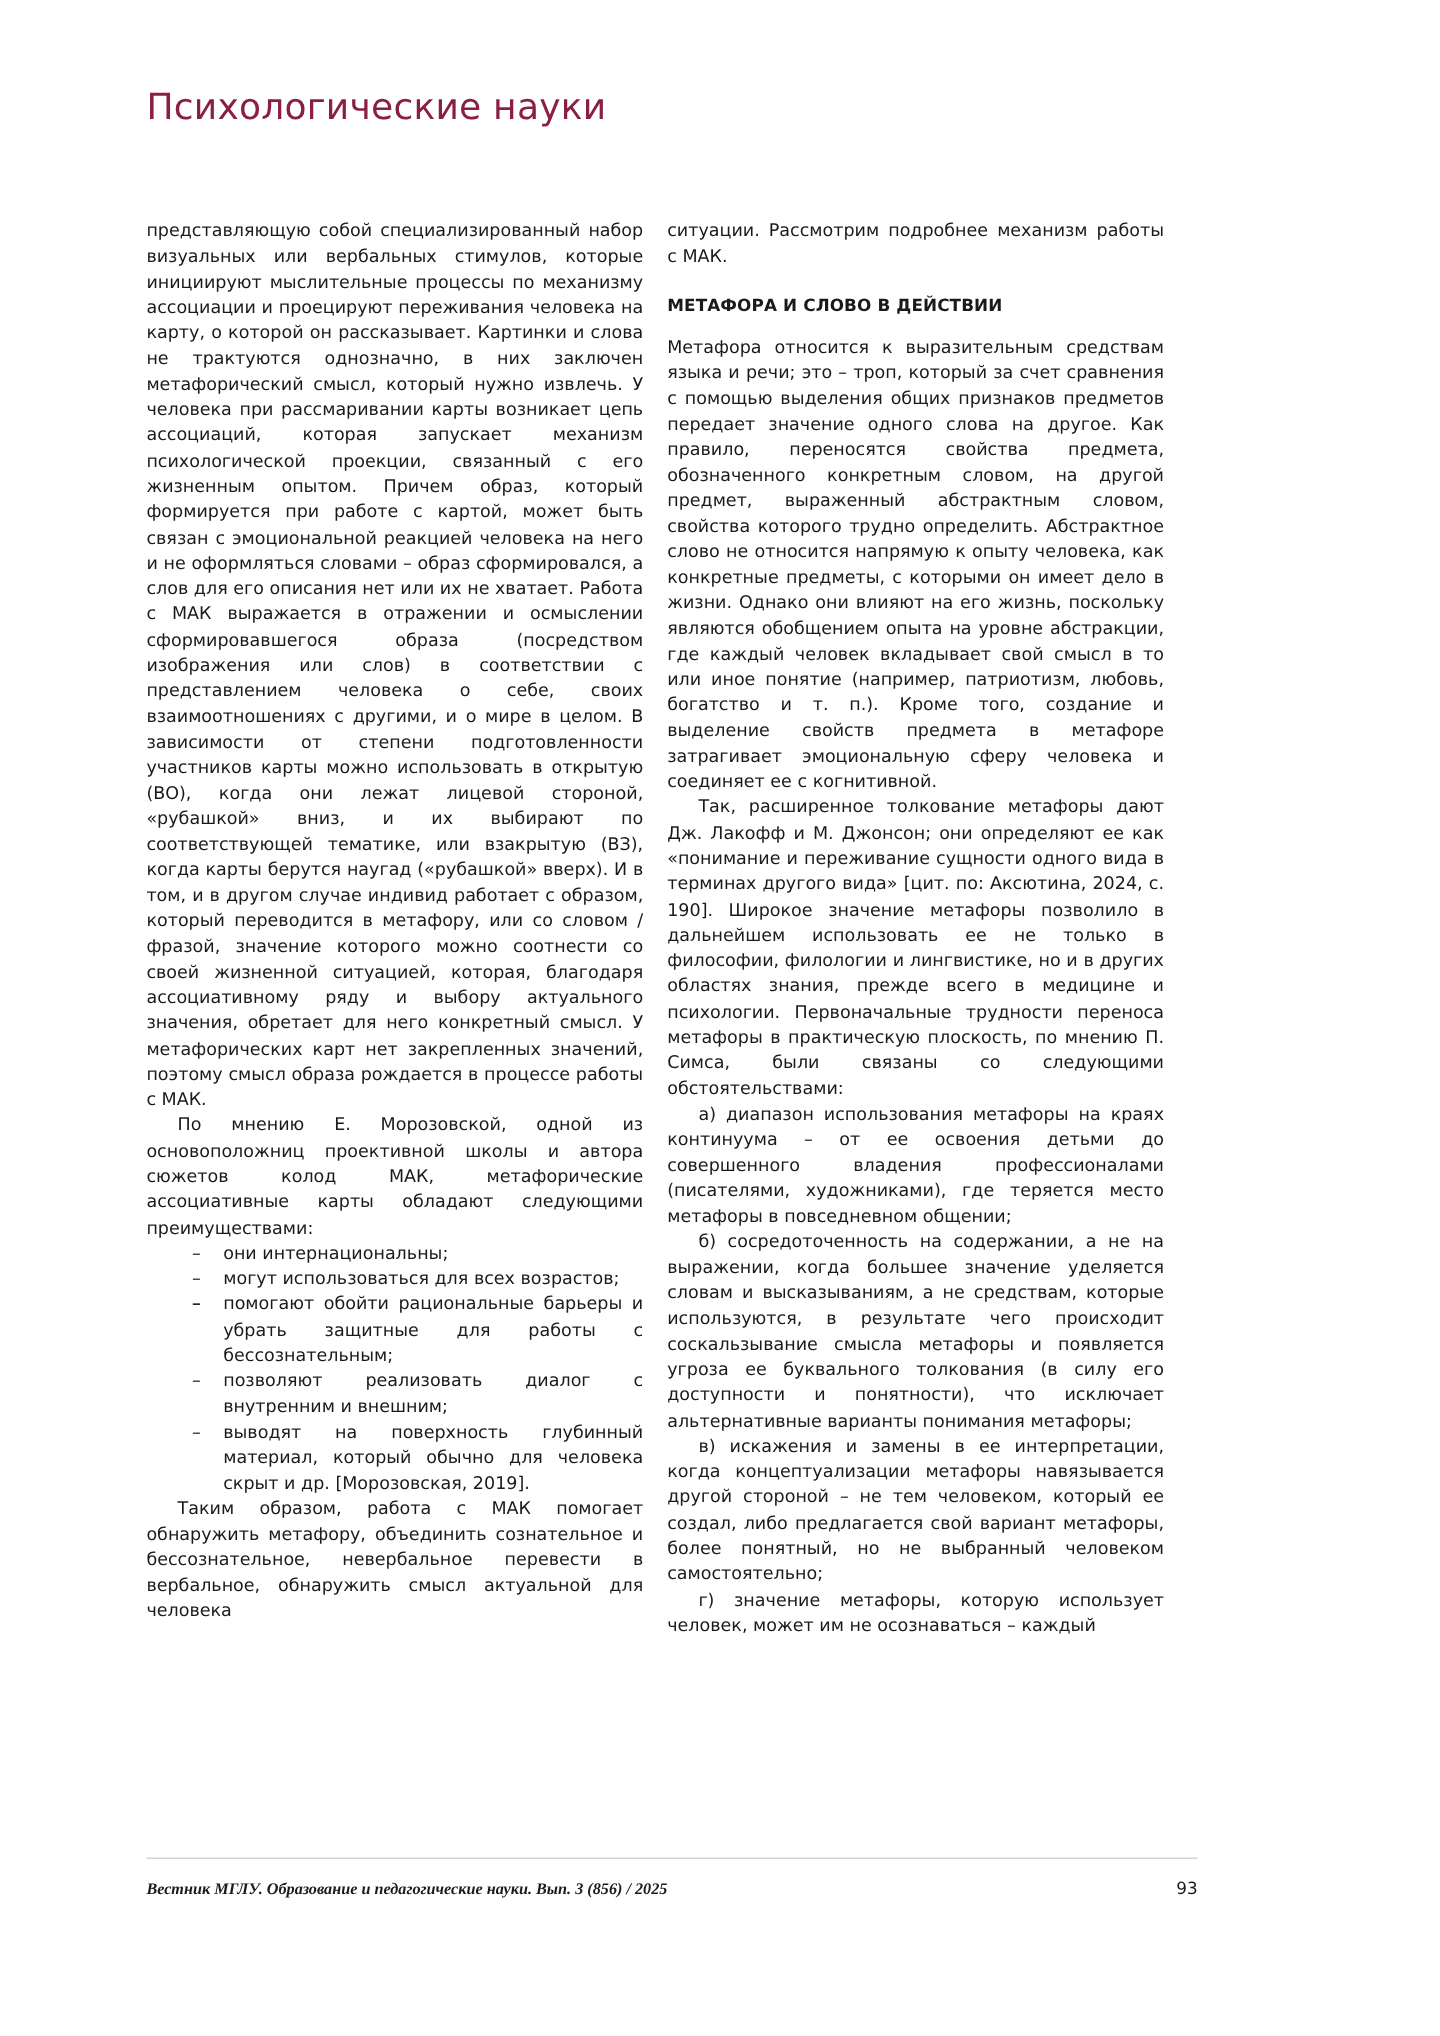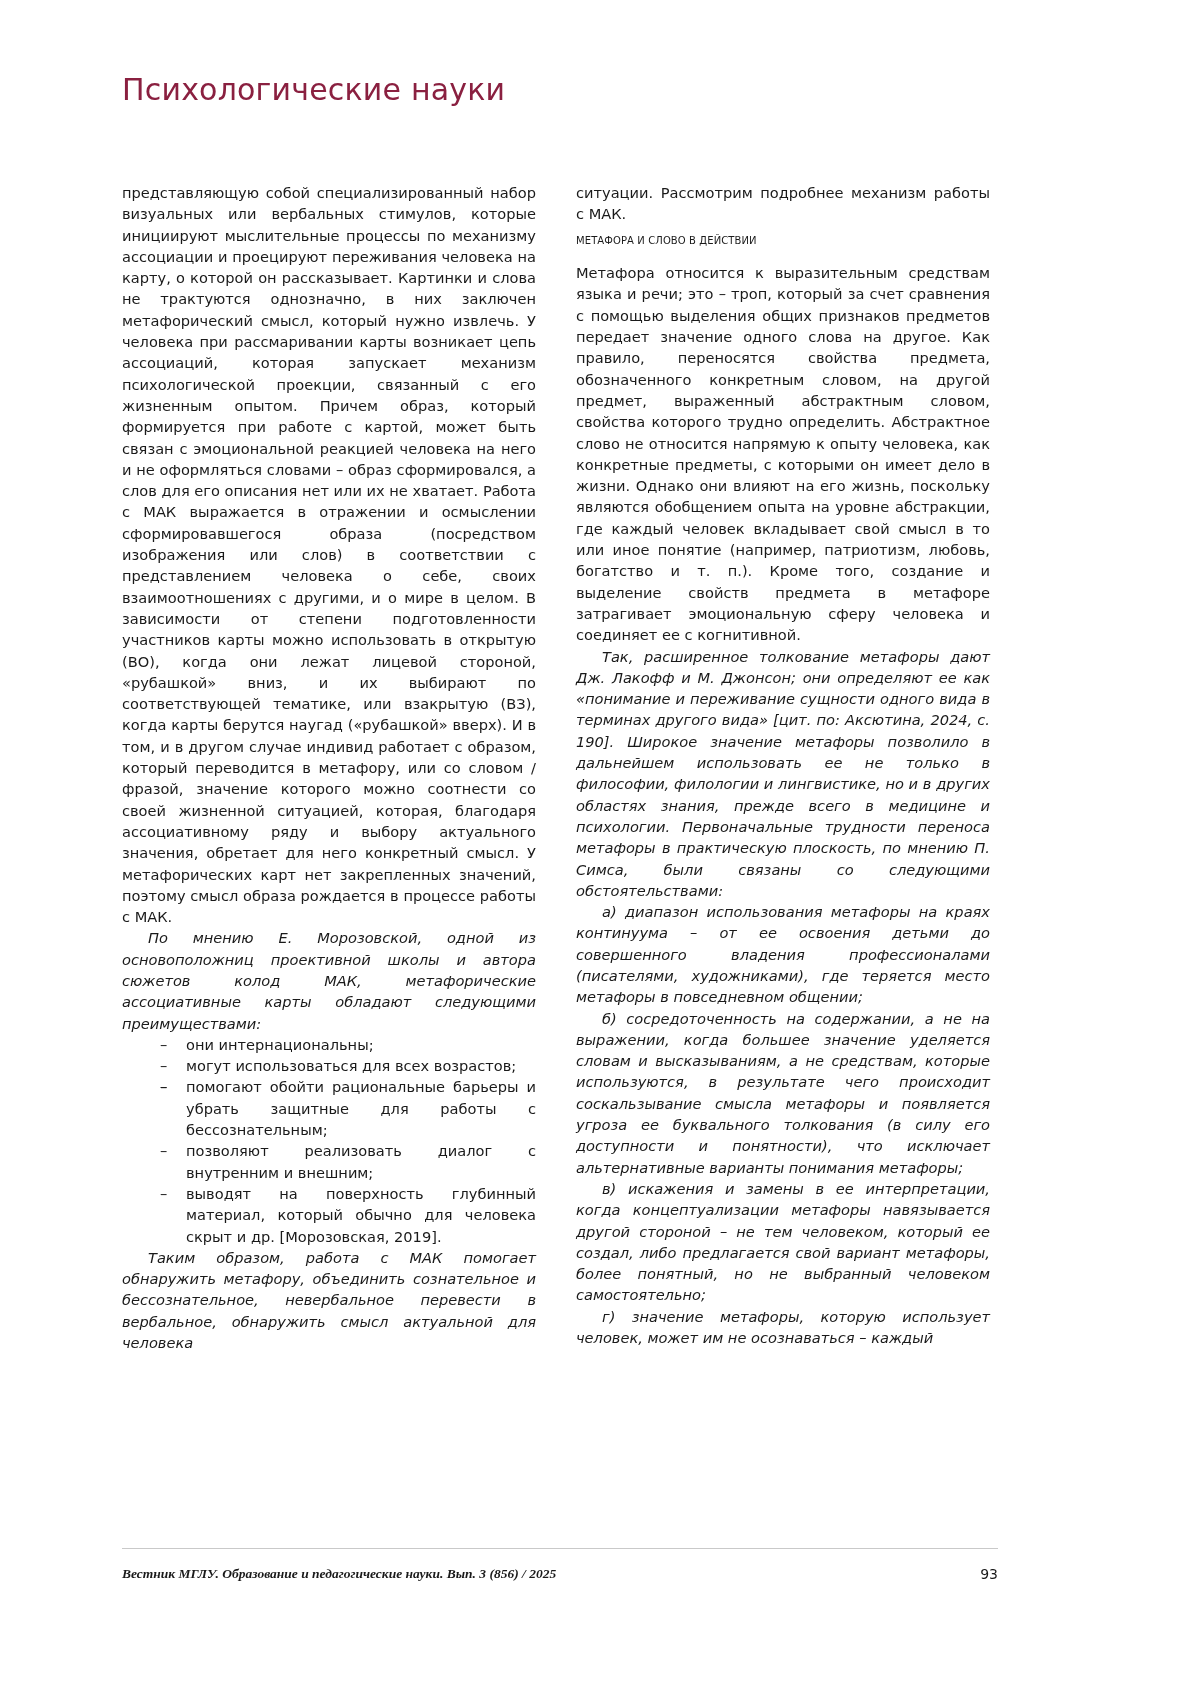--- a/index.html
+++ b/index.html
@@ -32,42 +32,41 @@
     font-family: "DejaVu Sans", sans-serif;
     font-weight: 400;
     letter-spacing: 0.2px;
   }
   .columns {
     position: absolute;
     left: 122px;
     top: 182px;
     width: 876px;
     display: flex;
-    gap: 40px;
+    gap: 20px;
   }
   .col {
     width: 414px;
   }
   p {
     margin: 0;
     font-size: 14.6px;
     line-height: 1.46;
     text-align: justify;
     text-justify: inter-word;
     hyphens: manual;
     font-family: "DejaVu Sans", sans-serif;
   }
   p.indent {
     text-indent: 26px;
-    font-style: italic;
   }
   .section-head {
-    margin: 9px 0 14px 0;
-    font-size: 10px;
-    font-weight: normal;
+    margin: 20px 0 14px 0;
+    font-size: 14px;
+    font-weight: bold;
     letter-spacing: 0.1px;
     text-align: left;
   }
   ul.dashlist {
     margin: 0;
     padding: 0;
     list-style: none;
   }
   ul.dashlist li {
     position: relative;

